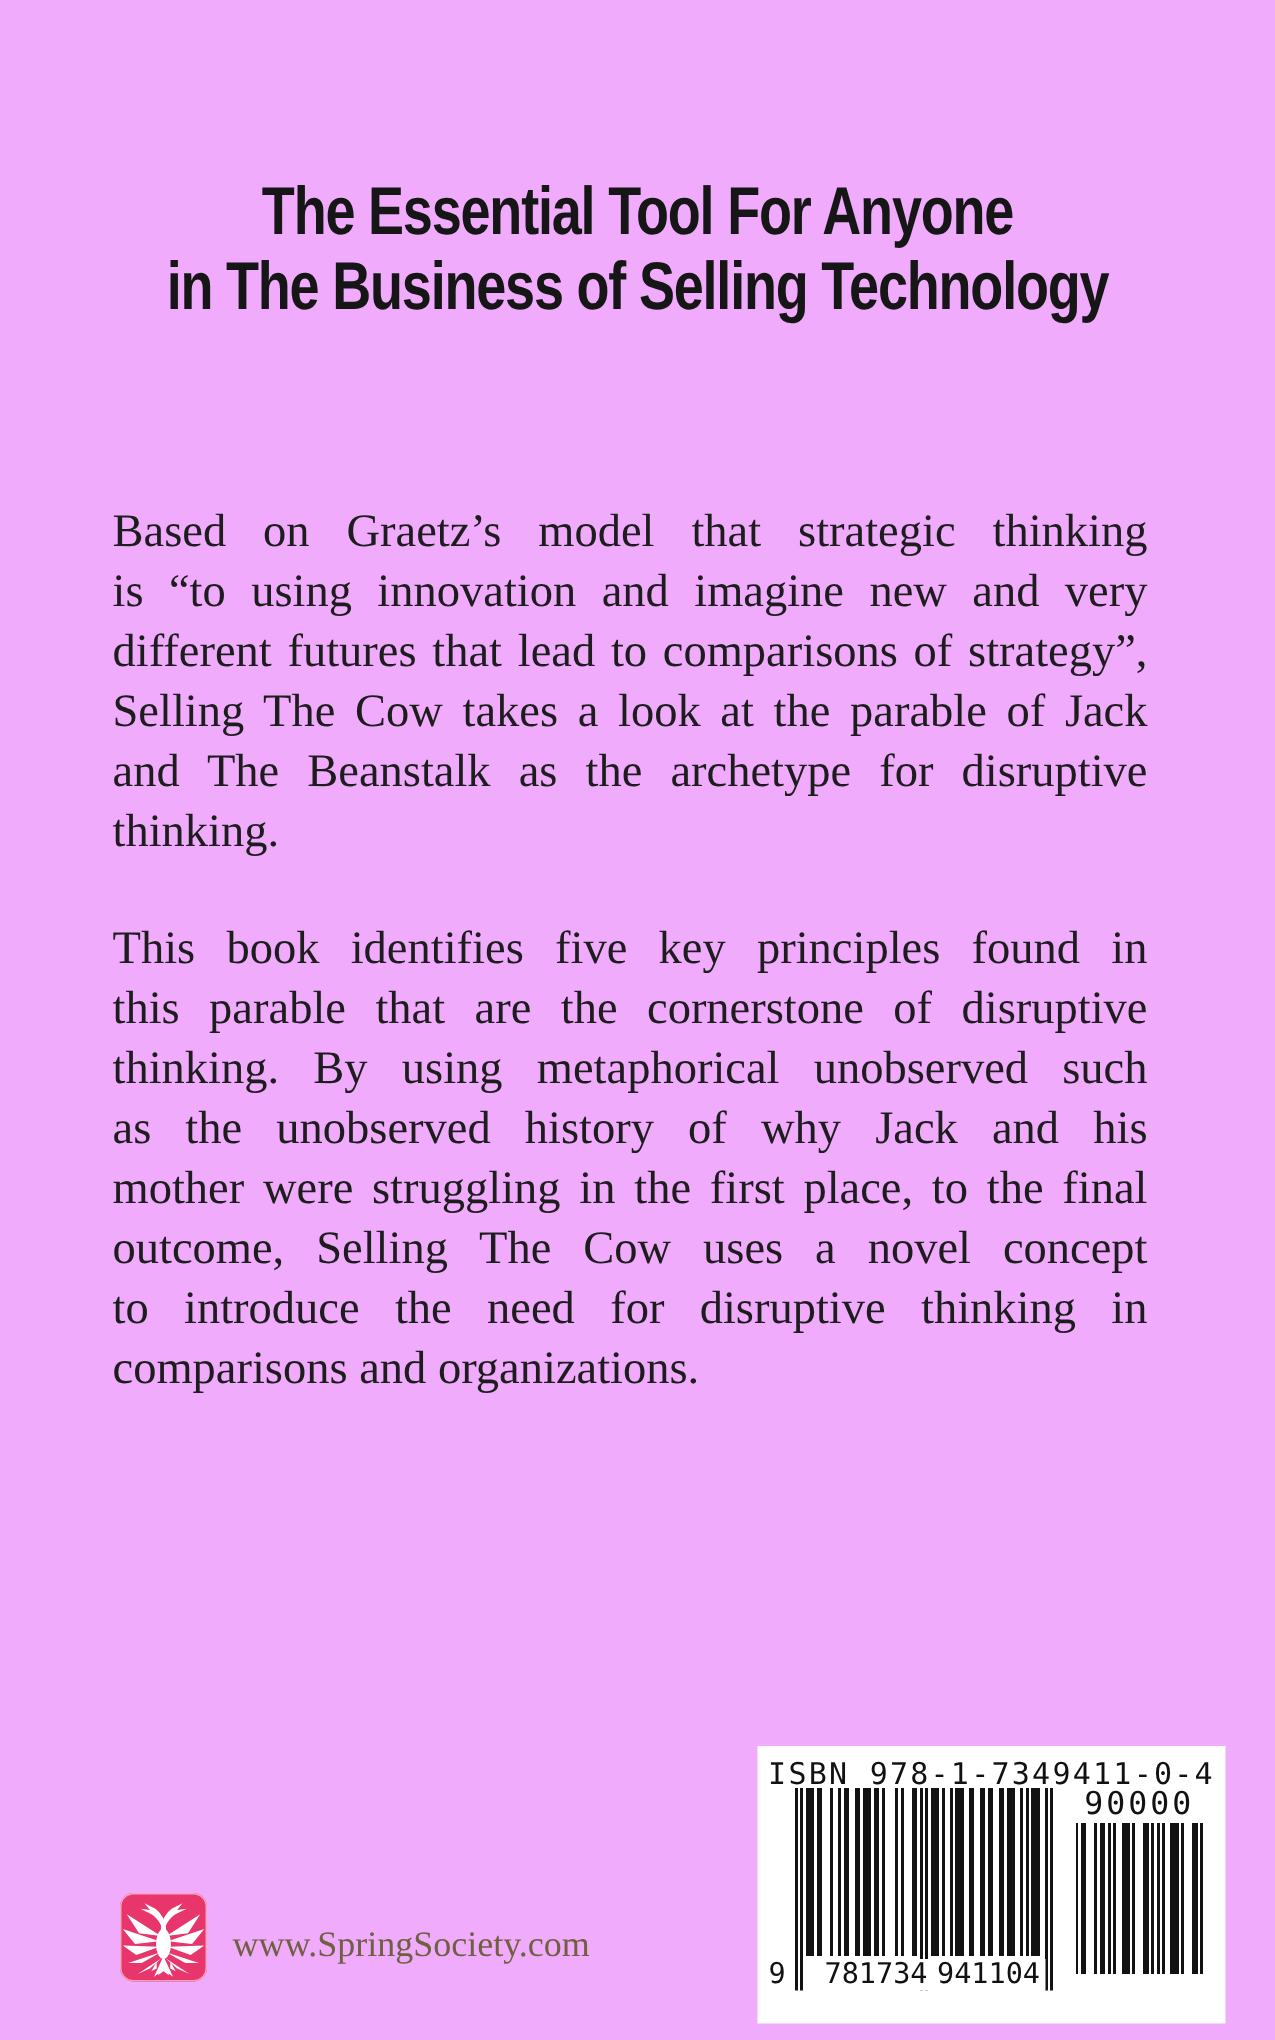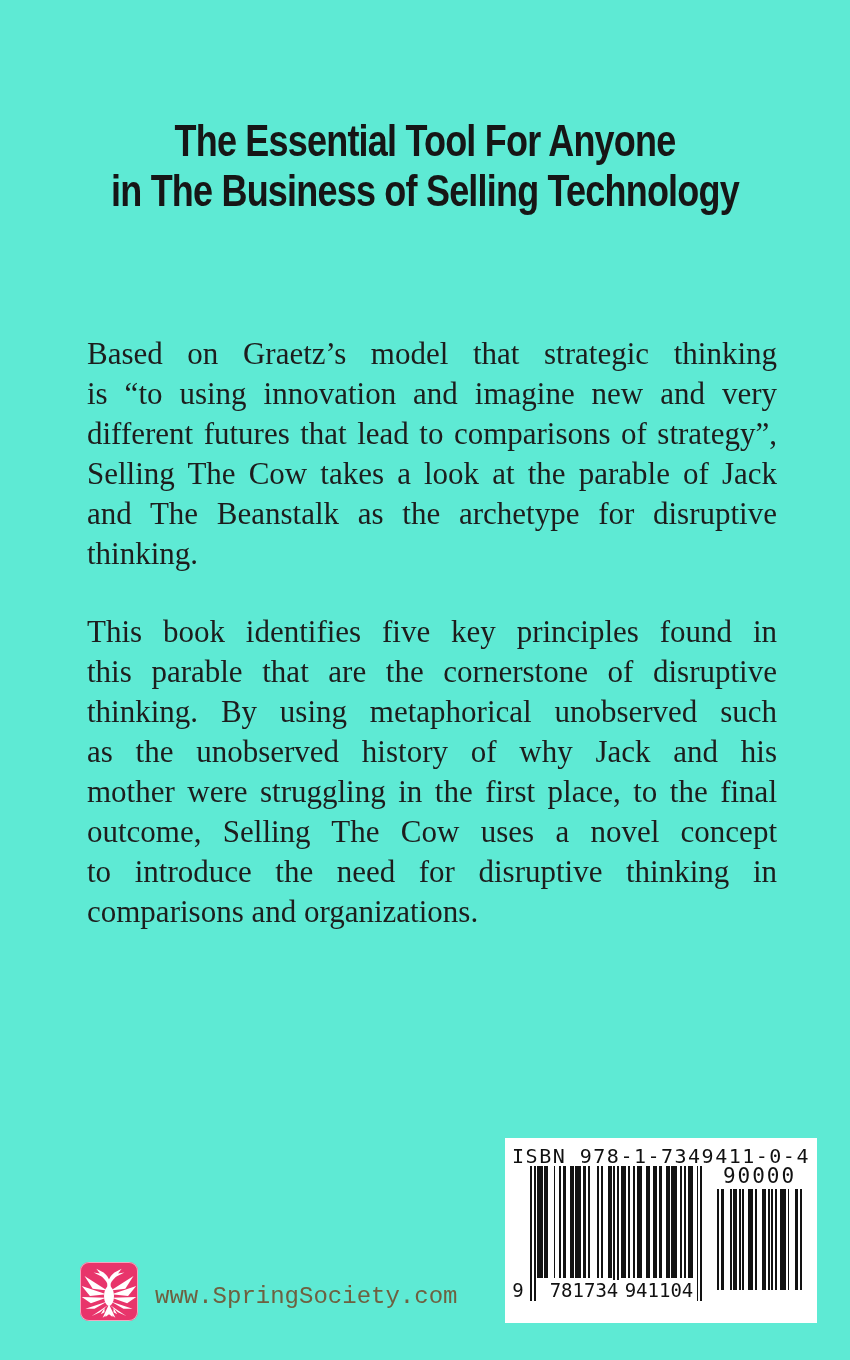--- a/index.html
+++ b/index.html
@@ -1,20 +1,20 @@
 <!DOCTYPE html>
 <html><head>
 <meta charset="utf-8">
 <style>
   * { margin:0; padding:0; box-sizing:border-box; }
   html,body { background:#ffffff; }
   .cover {
     position:relative;
     width:850px; height:1360px;
-    background:#5eead4;
+    background:#f0abfc;
     overflow:hidden;
     font-family:"Liberation Serif", serif;
   }
 
   
   .headline {
     position:absolute; top:116px; left:0; width:850px;
     text-align:center;
     font-family:"Liberation Sans", sans-serif;
     font-weight:700;
@@ -24,29 +24,28 @@
     transform:scaleX(0.80);
     transform-origin:50% 50%;
   }
 
   
   .blurb {
     position:absolute; top:334px; left:75px; width:690px;
     font-family:"Liberation Serif", serif;
     font-size:31px; line-height:40px;
     color:#1d1d1d;
-    margin-left:12px;
   }
   .para { margin-bottom:38px; }
   .bline { text-align:justify; text-align-last:justify; white-space:normal; }
   .bline.last { text-align-last:left; }
 
   
   .barcode-box {
-    position:absolute; left:505px; top:1138px;
+    position:absolute; left:505px; top:1164px;
     width:312px; height:185px;
     background:#ffffff;
     color:#111;
   }
   .isbn-label {
     position:absolute; top:6px; left:0; width:100%;
     text-align:center;
     font-family:"DejaVu Sans Mono", monospace;
     font-size:20px; letter-spacing:1.5px;
     white-space:nowrap;
@@ -84,21 +83,21 @@
   .logo {
     position:absolute; left:80px; top:1262px;
     width:58px; height:59px;
     background:#e8356b;
     border-radius:9px;
     box-shadow:0 0 0 1px #f3a7c0 inset;
   }
   .logo svg { display:block; width:100%; height:100%; fill:#ffffff; }
   .site-url {
     position:absolute; left:155px; top:1283px;
-    font-family:Liberation Mono, monospace;
+    font-family:Liberation Serif, serif;
     font-size:24px; line-height:28px;
     color:#6e6040;
     white-space:nowrap;
   }
 </style>
 </head>
 <body>
 
 <div class="cover">
 

